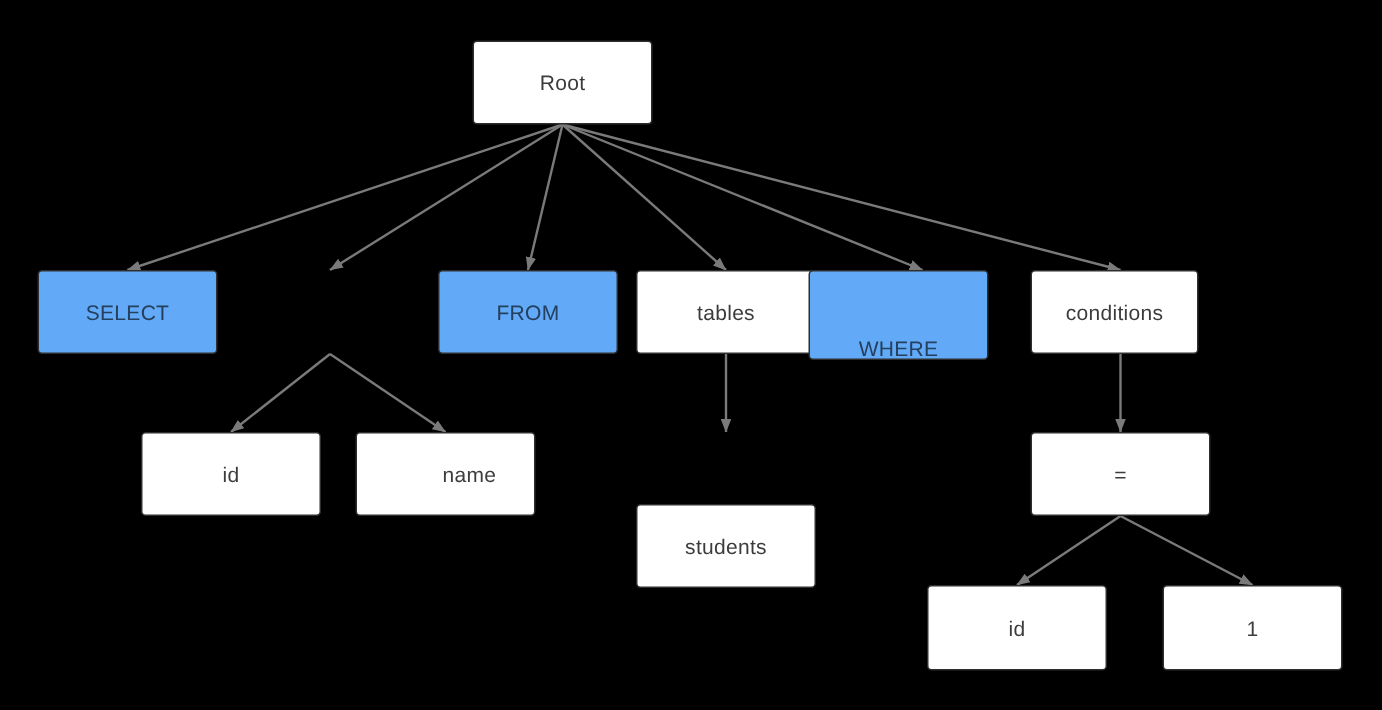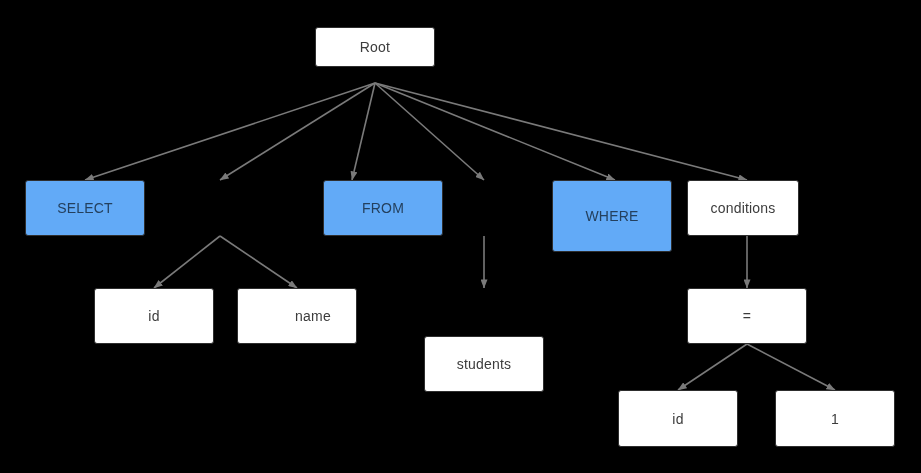--- a/index.html
+++ b/index.html
@@ -64,30 +64,33 @@
       <line x1="375" y1="83" x2="484" y2="180" stroke="#7a7a7a" stroke-width="1.6" marker-end="url(#arrowhead)"></line>
       <line x1="375" y1="83" x2="615" y2="180" stroke="#7a7a7a" stroke-width="1.6" marker-end="url(#arrowhead)"></line>
       <line x1="375" y1="83" x2="747" y2="180" stroke="#7a7a7a" stroke-width="1.6" marker-end="url(#arrowhead)"></line>
       <line x1="220" y1="236" x2="154" y2="288" stroke="#7a7a7a" stroke-width="1.6" marker-end="url(#arrowhead)"></line>
       <line x1="220" y1="236" x2="297" y2="288" stroke="#7a7a7a" stroke-width="1.6" marker-end="url(#arrowhead)"></line>
       <line x1="484" y1="236" x2="484" y2="288" stroke="#7a7a7a" stroke-width="1.6" marker-end="url(#arrowhead)"></line>
       <line x1="747" y1="236" x2="747" y2="288" stroke="#7a7a7a" stroke-width="1.6" marker-end="url(#arrowhead)"></line>
       <line x1="747" y1="344" x2="678" y2="390" stroke="#7a7a7a" stroke-width="1.6" marker-end="url(#arrowhead)"></line>
       <line x1="747" y1="344" x2="835" y2="390" stroke="#7a7a7a" stroke-width="1.6" marker-end="url(#arrowhead)"></line>
     </svg>
-<div class="node" style="left: 315px; top: 27px; width: 120px; height: 40px;">
+<div class="node" style="left: 315px; top: 27px; width: 120px; height: 56px;">
       <span class="node-label">Root</span>
     </div>
     <div class="node keyword" style="left: 25px; top: 180px; width: 120px; height: 56px;">
       <span class="node-label">SELECT</span>
     </div>
-    <div class="node keyword" style="left: 292px; top: 180px; width: 120px; height: 56px; margin-left: 31px;">
+    <div class="node keyword" style="left: 292px; top: 180px; width: 120px; height: 56px;">
       <span class="node-label">FROM</span>
     </div>
-    <div class="node keyword" style="left: 552px; top: 180px; width: 120px; height: 72px;">
+    <div class="node" style="left: 424px; top: 180px; width: 120px; height: 56px;">
+      <span class="node-label">tables</span>
+    </div>
+    <div class="node keyword" style="left: 539px; top: 180px; width: 120px; height: 60px; align-items: flex-end;">
       <span class="node-label">WHERE</span>
     </div>
     <div class="node" style="left: 687px; top: 180px; width: 112px; height: 56px;">
       <span class="node-label">conditions</span>
     </div>
     <div class="node" style="left: 94px; top: 288px; width: 120px; height: 56px;">
       <span class="node-label">id</span>
     </div>
     <div class="node" style="left: 237px; top: 288px; width: 120px; height: 56px; padding-left: 32px;">
       <span class="node-label">name</span>

